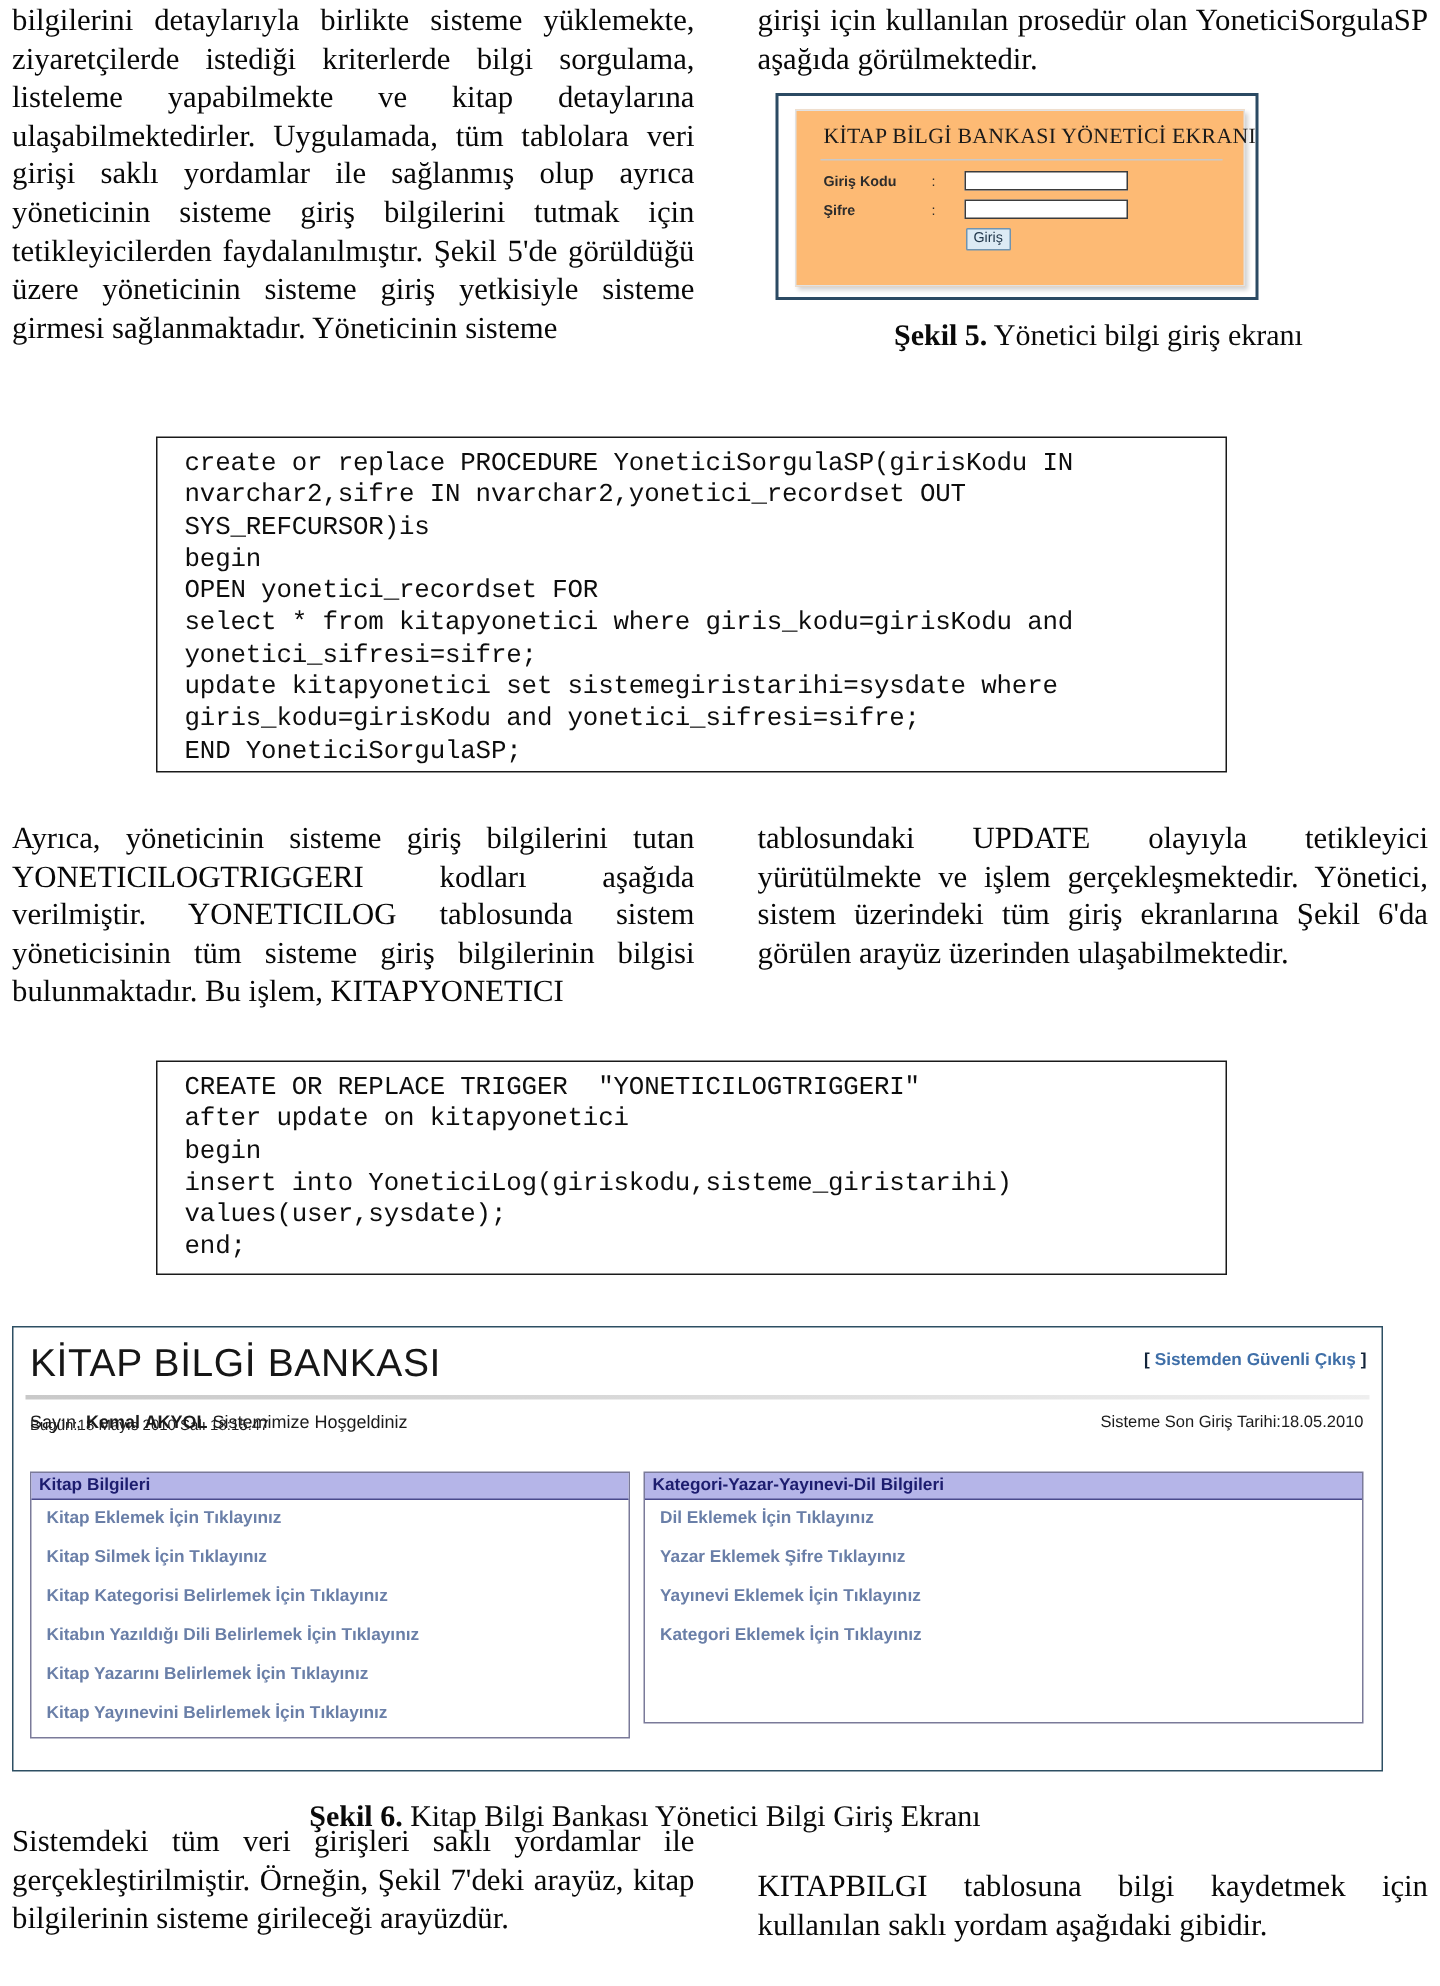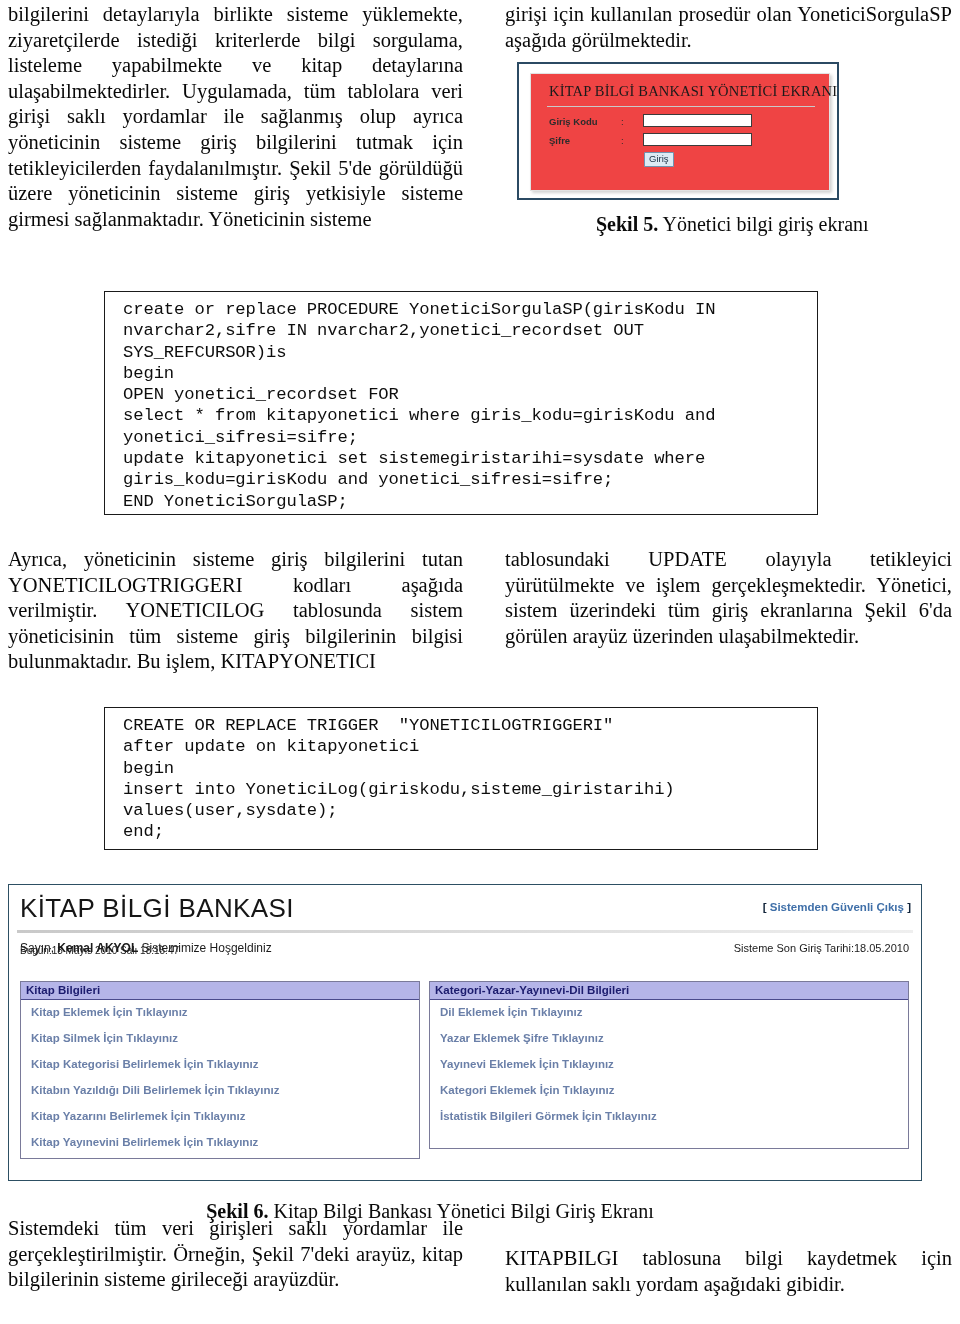--- a/index.html
+++ b/index.html
@@ -46,21 +46,21 @@
     border: 2px solid #2b4a63;
     background: #ffffff;
     box-sizing: border-box;
   }
   .fig5-inner {
     position: absolute;
     left: 11px;
     top: 9px;
     right: 7px;
     bottom: 7px;
-    background: #ef4444;
+    background: #fdba74;
     border: 1px solid #e2e2e2;
     box-shadow: 2px 2px 3px rgba(0,0,0,0.18);
     box-sizing: border-box;
   }
   .fig5-title {
     position: absolute;
     left: 18px;
     top: 9px;
     font-family: "Liberation Serif", serif;
     font-size: 14.5px;
@@ -344,21 +344,20 @@
       </div>
     </div>
 
     <div class="f6-panel right">
       <div class="f6-panel-head">Kategori-Yazar-Yayınevi-Dil Bilgileri</div>
       <div class="f6-links">
         <span class="f6-link">Dil Eklemek İçin Tıklayınız</span>
         <span class="f6-link">Yazar Eklemek Şifre Tıklayınız</span>
         <span class="f6-link">Yayınevi Eklemek İçin Tıklayınız</span>
         <span class="f6-link">Kategori Eklemek İçin Tıklayınız</span>
-        <span class="f6-link">İstatistik Bilgileri Görmek İçin Tıklayınız</span>
       </div>
     </div>
 
   </div>
 
   <div class="cap6">
     <span class="b">Şekil 6.</span><span> Kitap Bilgi Bankası Yönetici Bilgi Giriş Ekranı</span>
   </div>
 
   <div class="col" style="left:8px; top:1216px; width:455px;">

